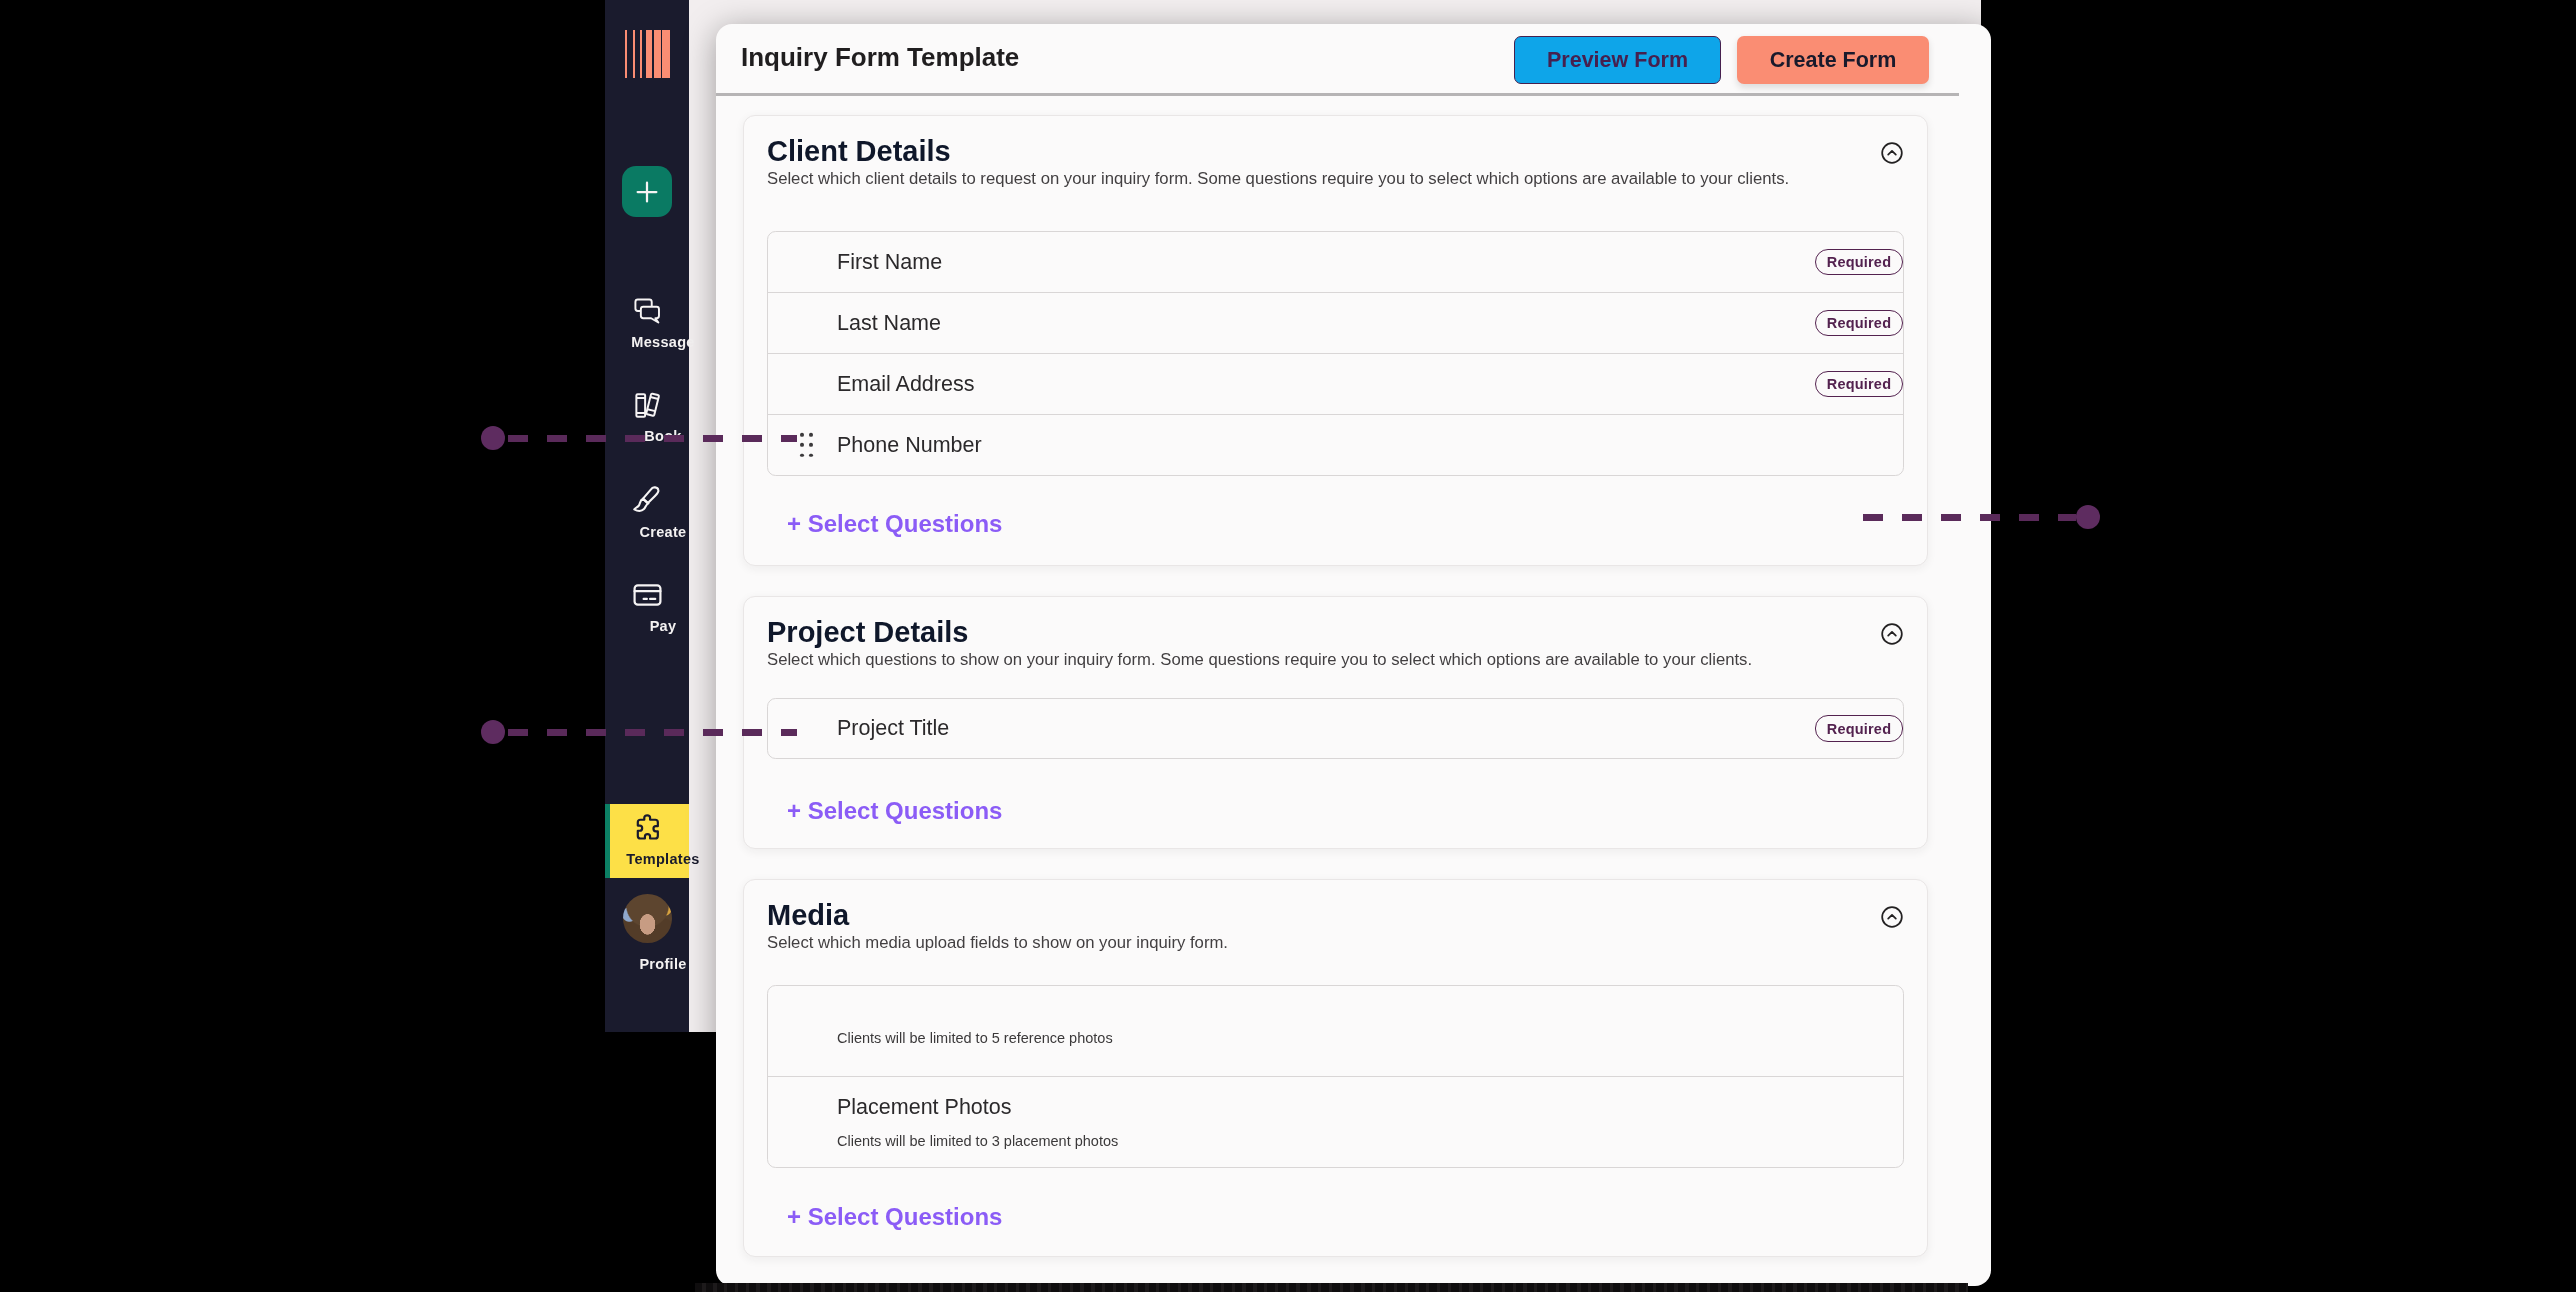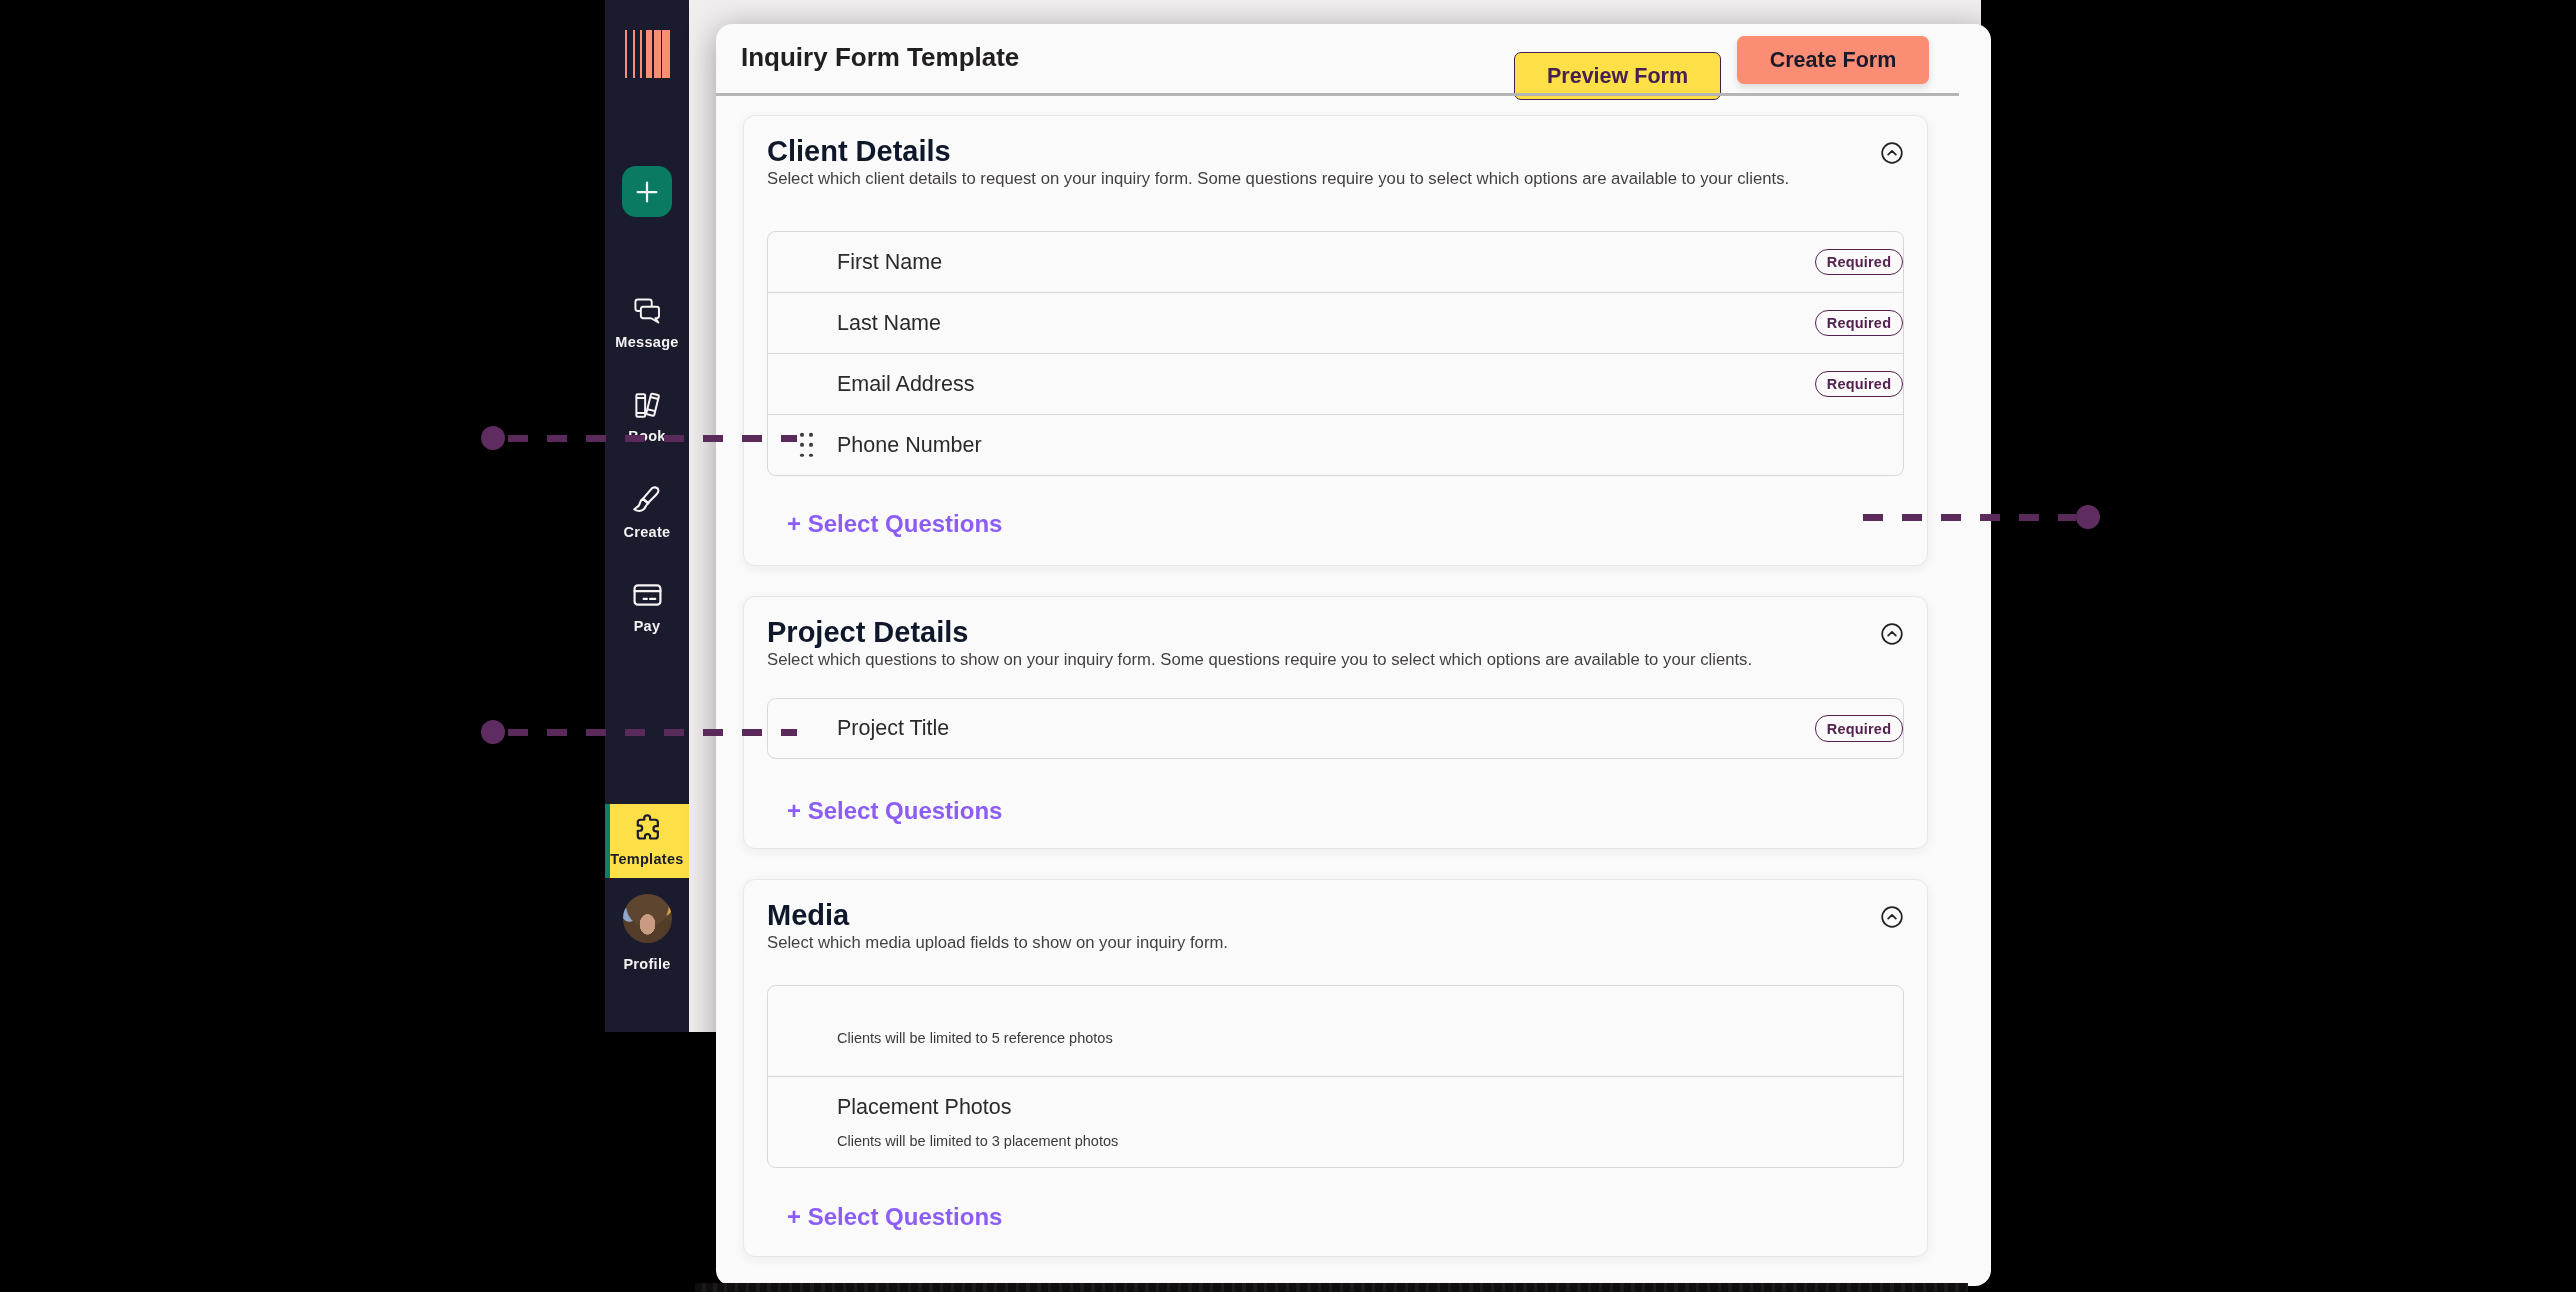--- a/index.html
+++ b/index.html
@@ -7,21 +7,21 @@
           font-family:"Liberation Sans",sans-serif;}
   .abs{position:absolute;}
 
   
   #app-bg{left:689px;top:0;width:1292px;height:1032px;background:#f2eeef;}
 
   
   #sidebar{left:605px;top:0;width:84px;height:1032px;background:#1a1b2d;}
   #logo{left:20.4px;top:30px;width:45px;height:48px;display:flex;align-items:stretch;}
   #logo span{background:#fa8d73;display:block;}
-  .side-label{left:0;width:84px;text-align:center;font-size:14.5px;font-weight:700;
+  .side-label{left:16px;width:84px;text-align:center;font-size:14.5px;font-weight:700;
               color:#f4f2f2;letter-spacing:0.3px;}
   .side-icon{display:flex;align-items:center;justify-content:center;width:84px;left:0;}
   #plus-btn{left:17px;top:166px;width:50px;height:51px;border-radius:14px;background:#0a7a63;
             display:flex;align-items:center;justify-content:center;}
   #templates-item{left:0;top:804px;width:84px;height:74px;background:#fde047;}
   #templates-bar{left:0;top:0;width:4.8px;height:74px;background:#0c8064;}
   #avatar{left:18px;top:894px;width:49px;height:49px;border-radius:50%;
     background:
       radial-gradient(ellipse 26% 34% at 50% 62%, #c79c83 0 60%, rgba(0,0,0,0) 63%),
       radial-gradient(circle at 50% 24%, #5d452f 0 46%, rgba(0,0,0,0) 49%),
@@ -31,21 +31,21 @@
       radial-gradient(circle at 76% 80%, #533c28 0 28%, rgba(0,0,0,0) 31%),
       #56412d;}
 
   
   #main-card{left:716px;top:24px;width:1243px;height:1262px;background:#fbfafa;
              border-radius:16px;box-shadow:0 5.4px 32px rgba(0,0,0,.35);padding-left:32px;}
   #page-title{left:25px;top:18.3px;font-size:26px;font-weight:700;color:#201e1f;}
   #header-divider{left:0;top:69px;width:1243px;height:2.7px;background:#b6b4b5;}
   .btn{display:flex;align-items:center;justify-content:center;font-size:21.5px;font-weight:600;
        border-radius:7px;box-sizing:border-box;cursor:pointer;}
-  #preview-btn{left:798px;top:28px;width:207px;height:48px;border:1.6px solid #46204e;color:#46204e;background:#fde047;}
+  #preview-btn{left:798px;top:12px;width:207px;height:48px;border:1.6px solid #46204e;color:#46204e;background:#0ea5e9;}
   #create-btn{left:1021px;top:12px;width:192px;height:48px;background:#fa8d73;color:#191a2c;box-shadow:0 3.2px 7.5px rgba(0,0,0,.12);}
 
   .section-card{left:27px;width:1185px;background:#fbfafa;border:1.1px solid #e9e6e6;
                 border-radius:12px;box-sizing:border-box;box-shadow:0 2.7px 9.7px rgba(31,29,30,.06);}
   .sec-title{left:23px;top:19.4px;font-size:29px;font-weight:700;color:#0f172a;}
   .sec-sub{left:23px;top:53px;font-size:16.7px;color:#423f41;text-align:center;}
   .collapse-btn{left:1135px;top:24px;width:25px;height:25px;display:flex;align-items:center;justify-content:center;cursor:pointer;}
 
   .rows-box{left:23px;width:1137px;border:1.1px solid #d9d6d6;border-radius:8.6px;
             box-sizing:border-box;background:#fbfafa;overflow:hidden;}

